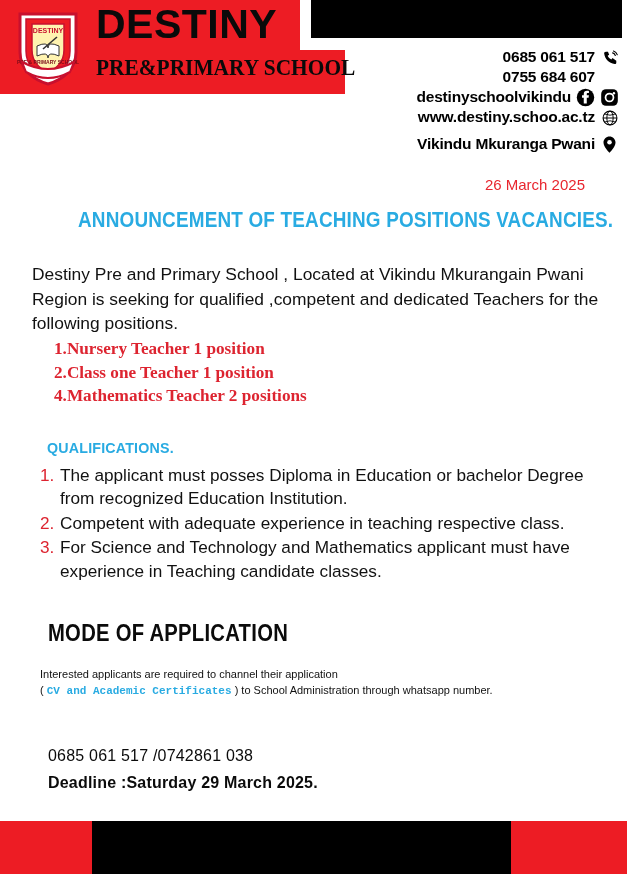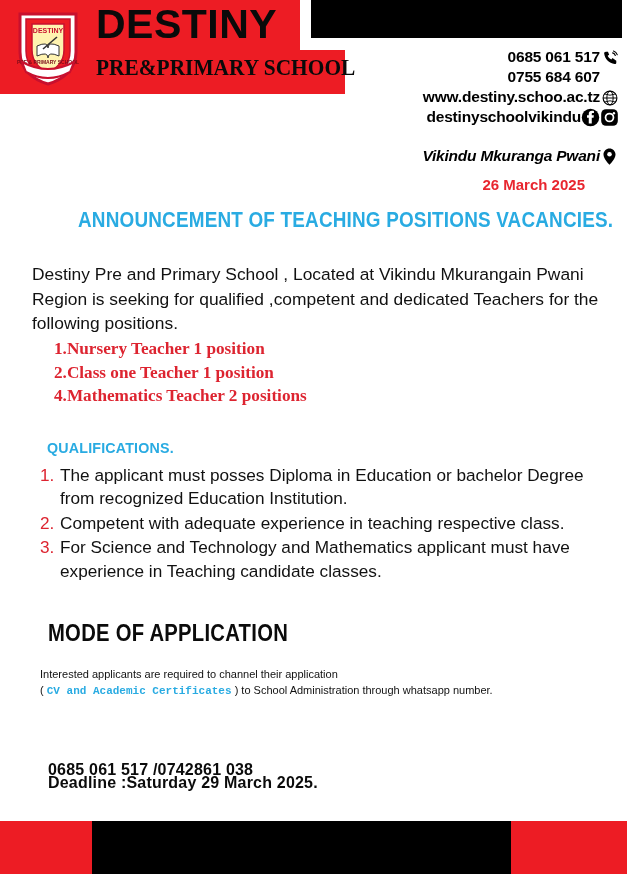--- a/index.html
+++ b/index.html
@@ -50,33 +50,33 @@
     position:absolute; right:8px; top:48px;
     width:300px;
     text-align:right;
     font-weight:bold;
     font-size:15.5px;
     color:#000;
     line-height:1.22;
   }
   .contact-row {
     display:flex; align-items:center; justify-content:flex-end;
-    height:19px; margin-bottom:1px;
-  }
-  .contact-row.loc { margin-top:20px;font-style:italic; }
+    gap:5px; height:19px; margin-bottom:1px;
+  }
+  .contact-row.loc { margin-top:8px; }
   .contact-text { white-space:nowrap; letter-spacing:-0.2px; }
   .ico { display:inline-flex; align-items:center; justify-content:center;
          width:19px; height:19px; flex:0 0 auto; }
   .ico svg { display:block; }
   .ico-spacer { width:19px; height:19px; flex:0 0 auto; }
 
   
   .date {
     position:absolute; right:42px; top:176px;
-    font-size:15px; font-weight:bold; color:#E8262F;
+    font-size:15px; font-weight:normal; color:#E8262F;
     letter-spacing:0px;
   }
 
   
   .headline {
     position:absolute; left:78px; top:208px;
     font-size:21.5px; font-weight:bold; color:#29ABE2;
     letter-spacing:0.2px;
     transform:scaleX(0.88); transform-origin:left center;
     white-space:nowrap;
@@ -122,23 +122,22 @@
     white-space:nowrap;
   }
   .mode-body {
     position:absolute; left:40px; top:666px; width:560px;
     font-size:11px; color:#111; line-height:1.48;
   }
   .mode-body .hl { color:#29ABE2; font-weight:bold;font-family:Liberation Mono, monospace; }
 
   .whatsapp-num {
     position:absolute; left:48px; top:747px;
-    font-size:16px; font-weight:bold; color:#0b0b0b;
-    letter-spacing:0.2px;
-    margin-top:14px;
+    font-size:16px; font-weight:normal; color:#0b0b0b;
+    letter-spacing:0.2px;
   }
   .deadline {
     position:absolute; left:48px; top:774px;
     font-size:16px; font-weight:bold; color:#0b0b0b;
     letter-spacing:0.2px;
   }
 
   
   .footer { position:absolute; left:0; bottom:0; width:627px; height:53px; }
   .footer-red { position:absolute; left:0; top:0; width:627px; height:53px;
@@ -183,49 +182,49 @@
       </svg>
     </span>
   </div>
 
   <div class="contact-row">
     <span class="contact-text">0755 684 607</span>
     <span class="ico-spacer"></span>
   </div>
 
   <div class="contact-row">
+    <span class="contact-text">destinyschoolvikindu</span>
+    <span class="ico">
+      <svg viewBox="0 0 24 24" width="19" height="19">
+        <circle cx="12" cy="12" r="11" fill="#000"></circle>
+        <path d="M13.6 12.2 h2.3 l0.35 -2.9 h-2.65 v-1.6 c0 -0.85 0.25 -1.35 1.45 -1.35 h1.3 V3.7 c-0.35 -0.05 -1.35 -0.15 -2.5 -0.15 c-2.45 0 -4.05 1.45 -4.05 4.1 v1.65 H7.6 v2.9 h2.2 v7.5 h3.8 Z" fill="#fff"></path>
+      </svg>
+    </span>
+    <span class="ico">
+      <svg viewBox="0 0 24 24" width="19" height="19">
+        <rect x="1.5" y="1.5" width="21" height="21" rx="6" fill="#000"></rect>
+        <circle cx="12" cy="12" r="5" fill="none" stroke="#fff" stroke-width="2.2"></circle>
+        <circle cx="17.6" cy="6.6" r="1.5" fill="#fff"></circle>
+      </svg>
+    </span>
+  </div>
+
+  <div class="contact-row">
     <span class="contact-text">www.destiny.schoo.ac.tz</span>
     <span class="ico">
       <svg viewBox="0 0 24 24" width="18" height="18">
         <circle cx="12" cy="12" r="9.2" fill="none" stroke="#000" stroke-width="1.5"></circle>
         <ellipse cx="12" cy="12" rx="4.2" ry="9.2" fill="none" stroke="#000" stroke-width="1.3"></ellipse>
         <line x1="2.8" y1="12" x2="21.2" y2="12" stroke="#000" stroke-width="1.3"></line>
         <path d="M4.6 6.6 q7.4 3.4 14.8 0" fill="none" stroke="#000" stroke-width="1.2"></path>
         <path d="M4.6 17.4 q7.4 -3.4 14.8 0" fill="none" stroke="#000" stroke-width="1.2"></path>
       </svg>
     </span>
   </div>
 
-  <div class="contact-row">
-    <span class="contact-text">destinyschoolvikindu</span>
-    <span class="ico">
-      <svg viewBox="0 0 24 24" width="19" height="19">
-        <circle cx="12" cy="12" r="11" fill="#000"></circle>
-        <path d="M13.6 12.2 h2.3 l0.35 -2.9 h-2.65 v-1.6 c0 -0.85 0.25 -1.35 1.45 -1.35 h1.3 V3.7 c-0.35 -0.05 -1.35 -0.15 -2.5 -0.15 c-2.45 0 -4.05 1.45 -4.05 4.1 v1.65 H7.6 v2.9 h2.2 v7.5 h3.8 Z" fill="#fff"></path>
-      </svg>
-    </span>
-    <span class="ico">
-      <svg viewBox="0 0 24 24" width="19" height="19">
-        <rect x="1.5" y="1.5" width="21" height="21" rx="6" fill="#000"></rect>
-        <circle cx="12" cy="12" r="5" fill="none" stroke="#fff" stroke-width="2.2"></circle>
-        <circle cx="17.6" cy="6.6" r="1.5" fill="#fff"></circle>
-      </svg>
-    </span>
-  </div>
-
   <div class="contact-row loc">
     <span class="contact-text">Vikindu Mkuranga Pwani</span>
     <span class="ico">
       <svg viewBox="0 0 24 24" width="19" height="19">
         <path d="M12 1.8 c-4.2 0 -7.6 3.4 -7.6 7.6 c0 5.6 7.6 13 7.6 13 s7.6 -7.4 7.6 -13 c0 -4.2 -3.4 -7.6 -7.6 -7.6 Z" fill="#000"></path>
         <circle cx="12" cy="9.2" r="2.9" fill="#fff"></circle>
       </svg>
     </span>
   </div>
 </div>

